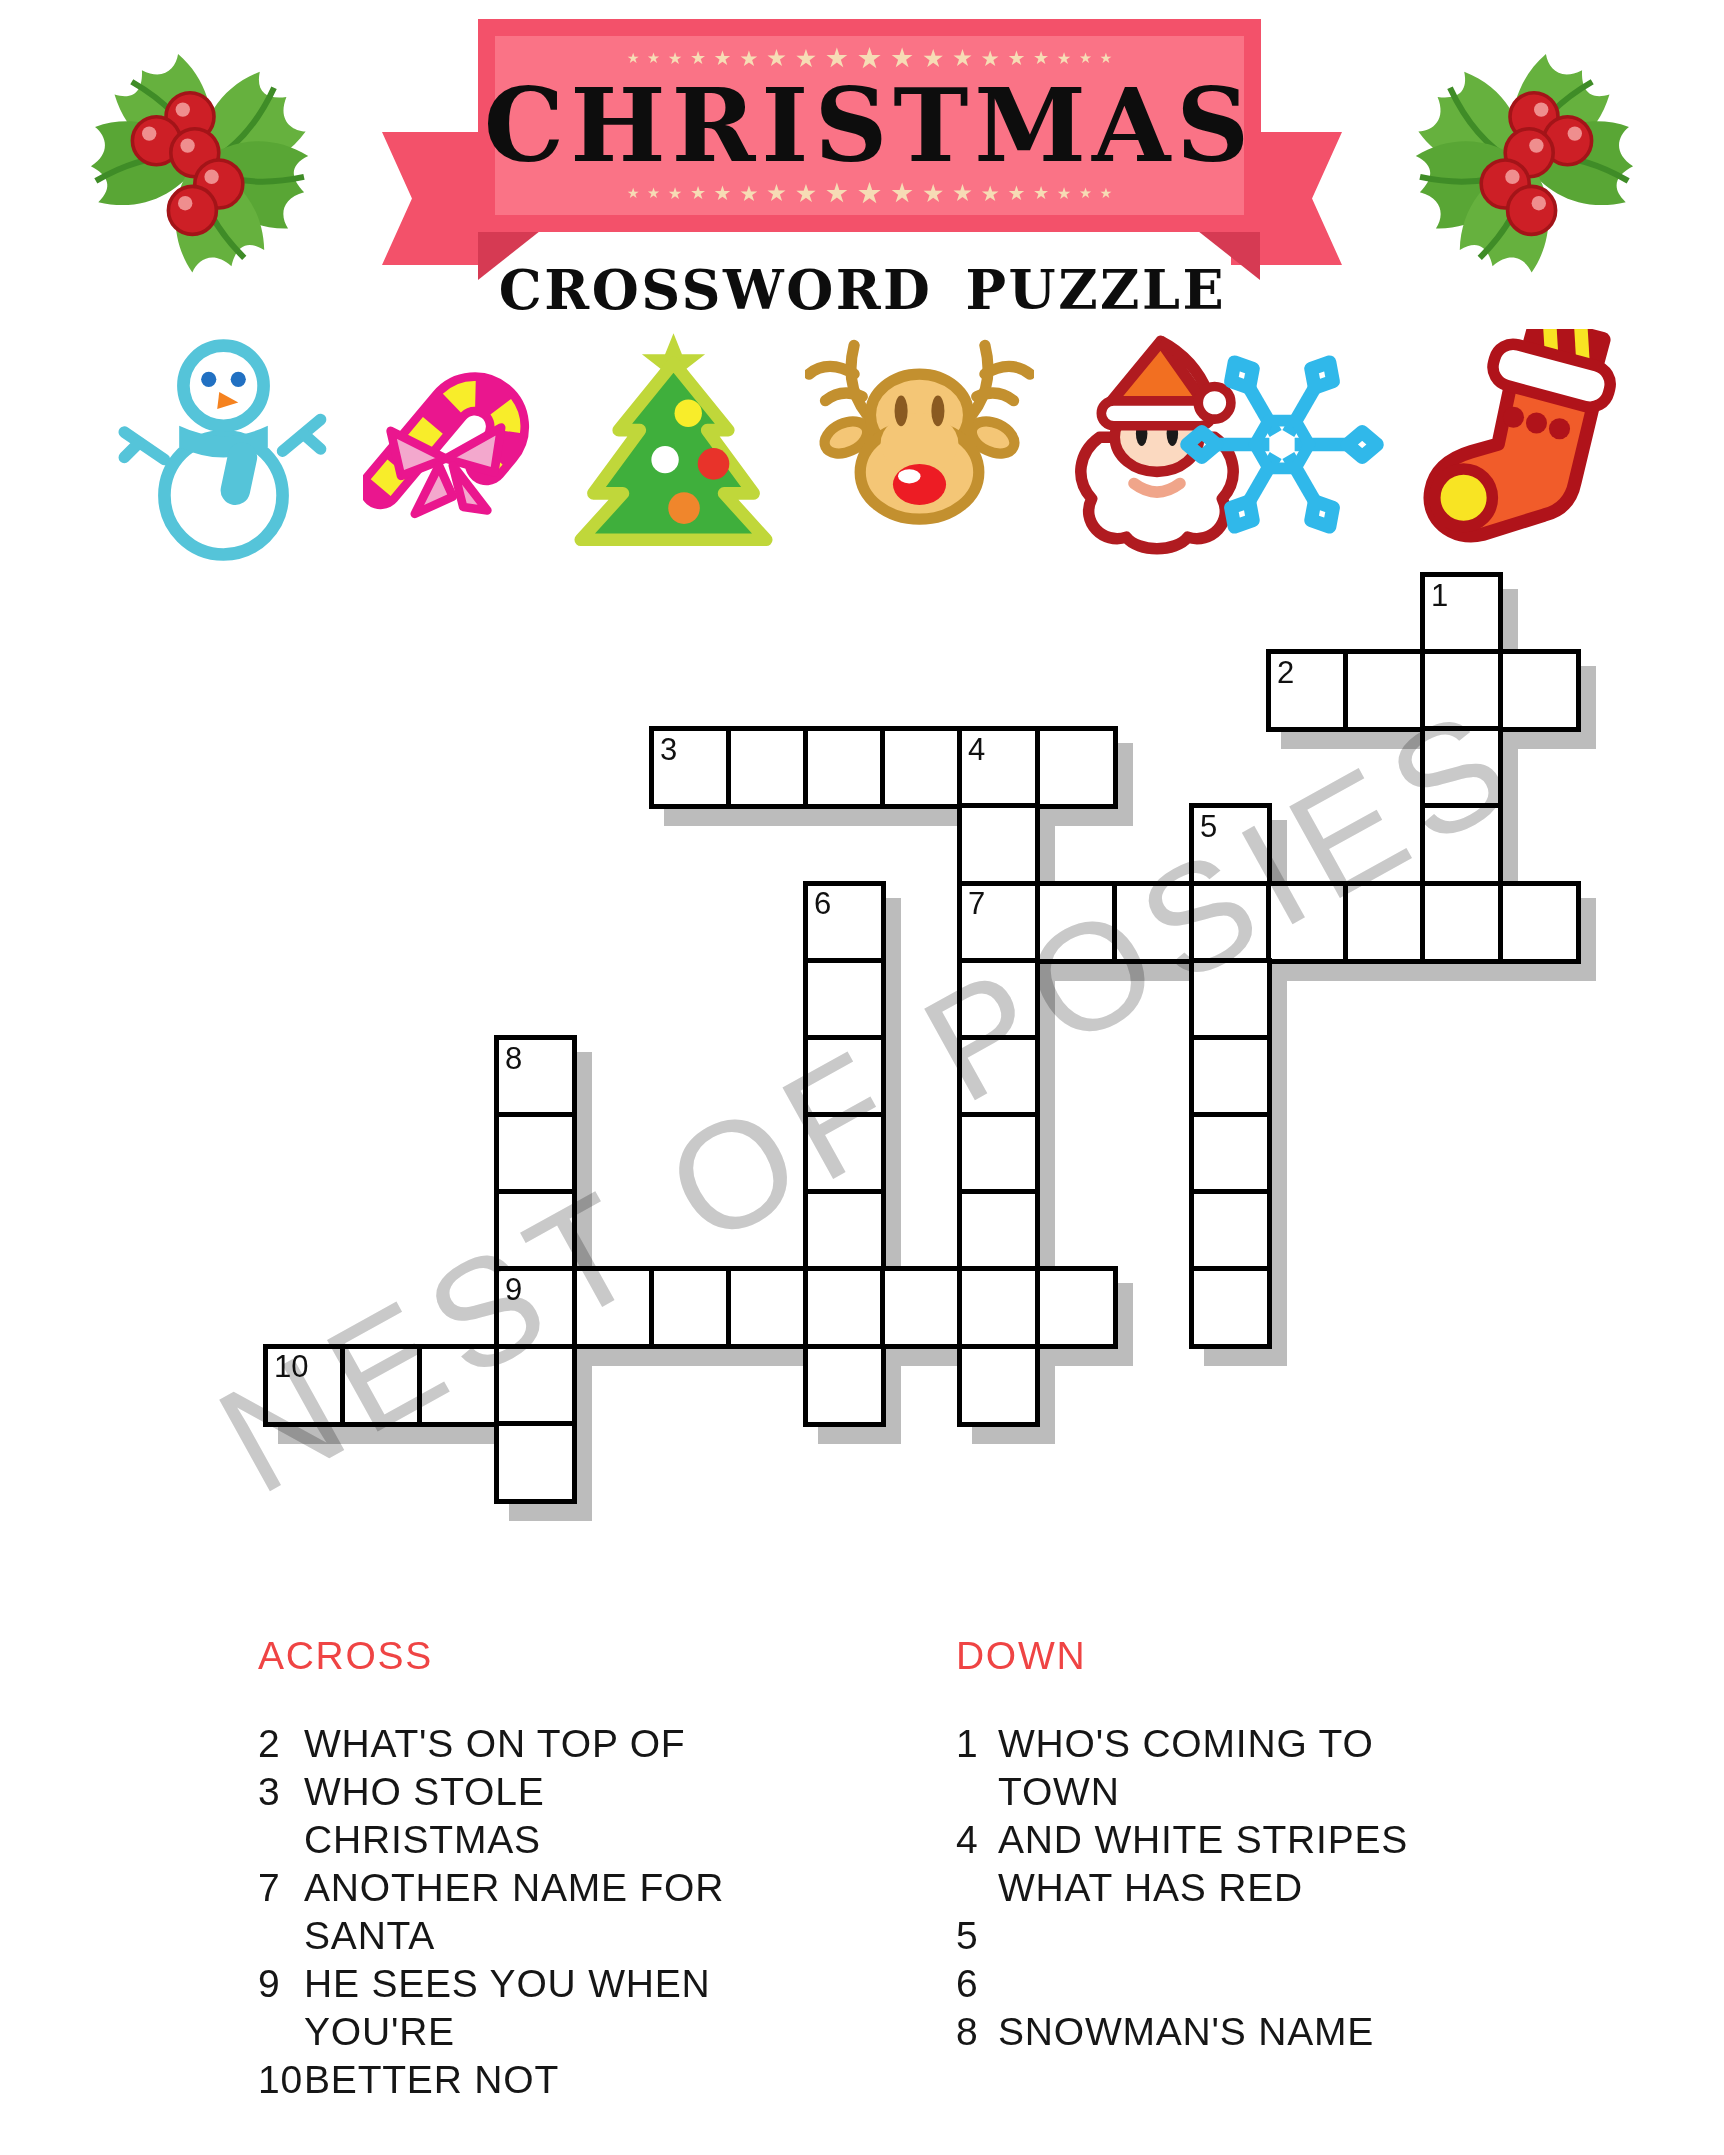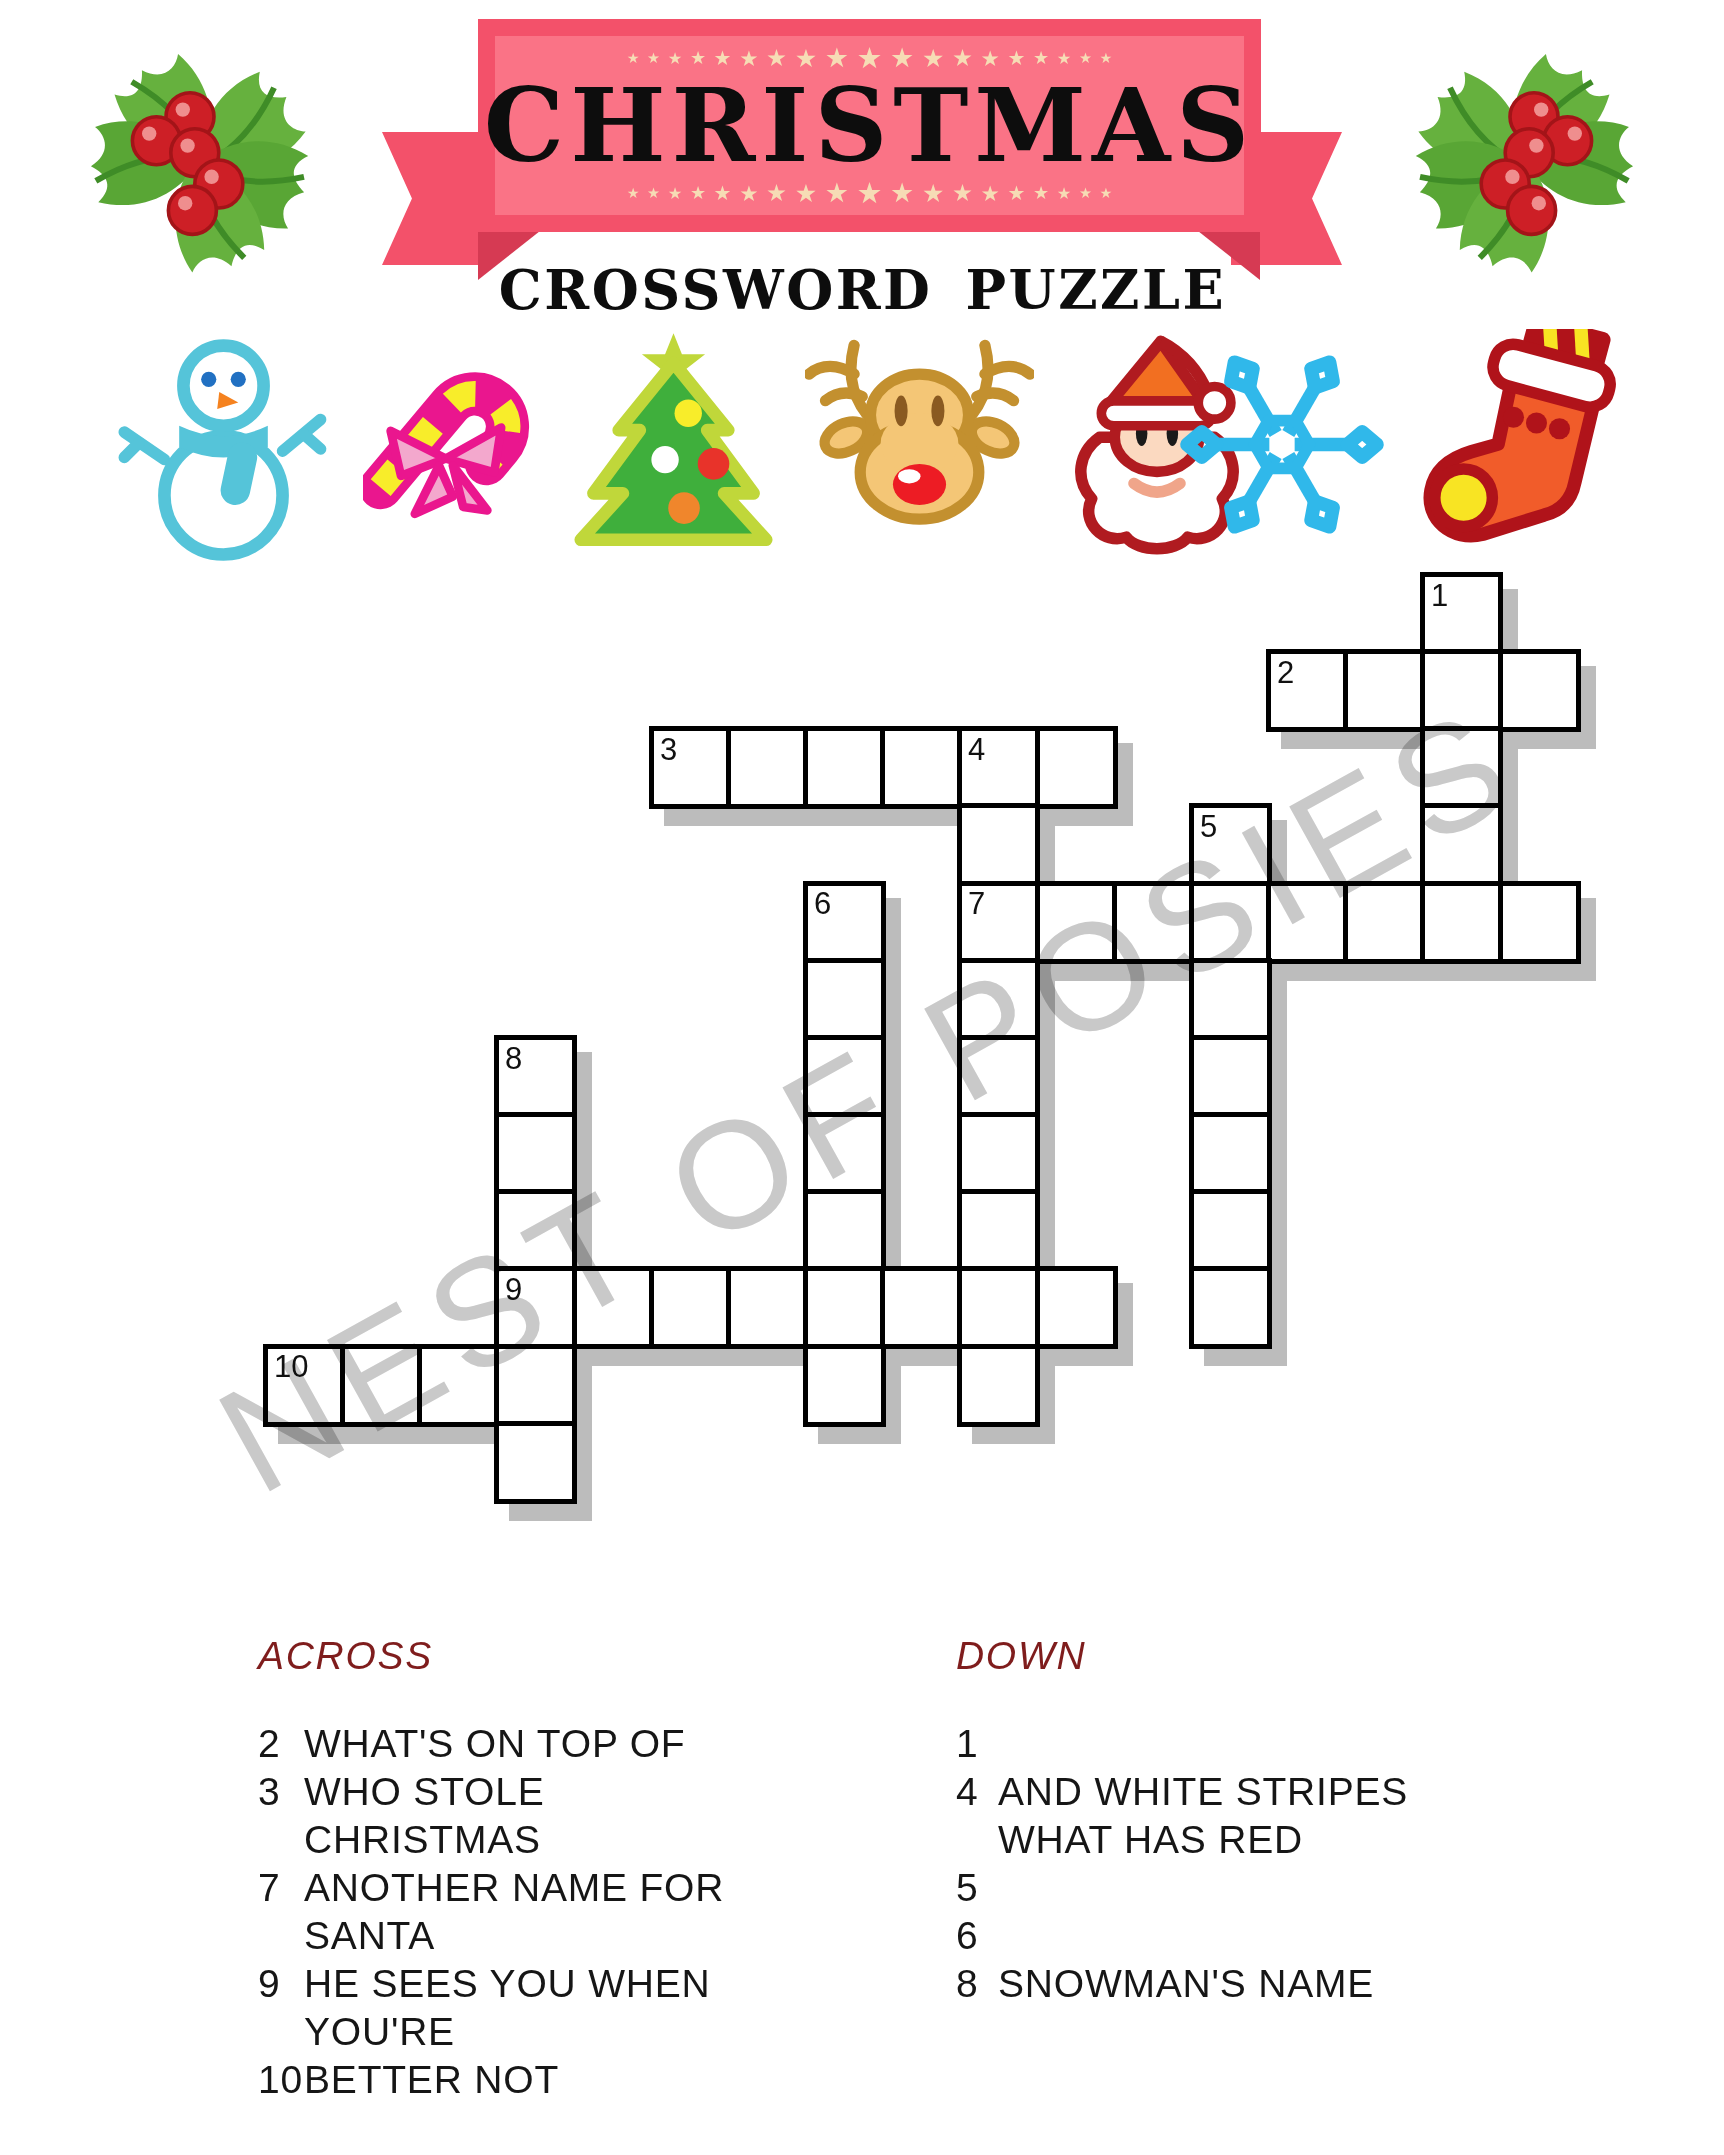--- a/index.html
+++ b/index.html
@@ -46,21 +46,21 @@
     font-family:"Liberation Sans",sans-serif;
   }
   
   #watermark{
     position:absolute;left:869px;top:1099px;transform:translate(-50%,-50%) rotate(-29deg);
     font-size:152px;letter-spacing:13.5px;white-space:nowrap;color:var(--wm,#c9c9c9);
     mix-blend-mode:multiply;z-index:4;font-family:"Liberation Sans",sans-serif;
   }
   
   .clues-header{
-    position:absolute;font-size:39px;letter-spacing:1.7px;color:#7f1d1d;z-index:2;font-style:italic;
+    position:absolute;font-size:39px;letter-spacing:1.7px;color:#ef4444;z-index:2;
   }
   #across-header{left:258px;top:1634px;}
   #down-header{left:956px;top:1634px;}
   .clue-list{position:absolute;z-index:2;}
   #across-list{left:258px;top:1720px;}
   #down-list{left:956px;top:1720px;}
   .clue{display:flex;}
   .clue-num{font-size:39px;line-height:48px;letter-spacing:0.8px;color:#161616;}
   #across-list .clue-num{width:46px;}
   #down-list .clue-num{width:42px;}
@@ -370,20 +370,24 @@
     <div class="clue">
       <div class="clue-num">10</div>
       <div class="clue-text">
         <div>BETTER NOT</div>
       </div>
     </div>
   </div>
 <div class="clue-list" id="down-list">
     <div class="clue">
       <div class="clue-num">1</div>
+      <div class="clue-text">
+        <div>WHO'S COMING TO</div>
+        <div>TOWN</div>
+      </div>
     </div>
     <div class="clue">
       <div class="clue-num">4</div>
       <div class="clue-text">
         <div>AND WHITE STRIPES</div>
         <div>WHAT HAS RED</div>
       </div>
     </div>
     <div class="clue">
       <div class="clue-num">5</div>

